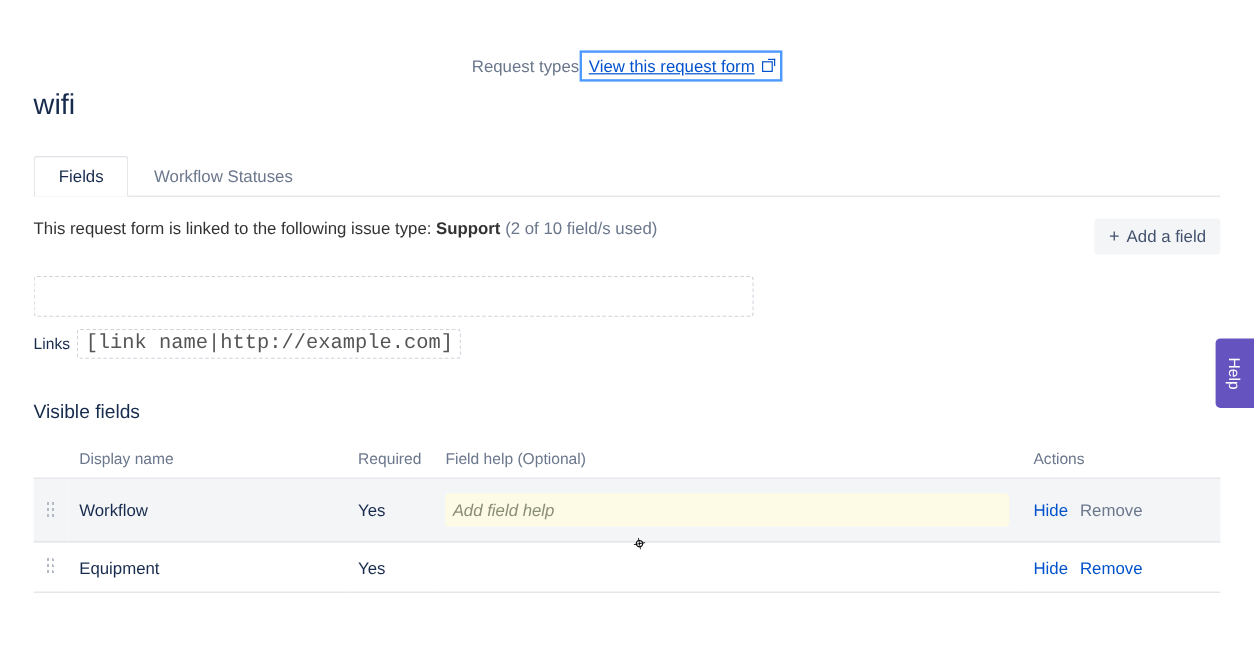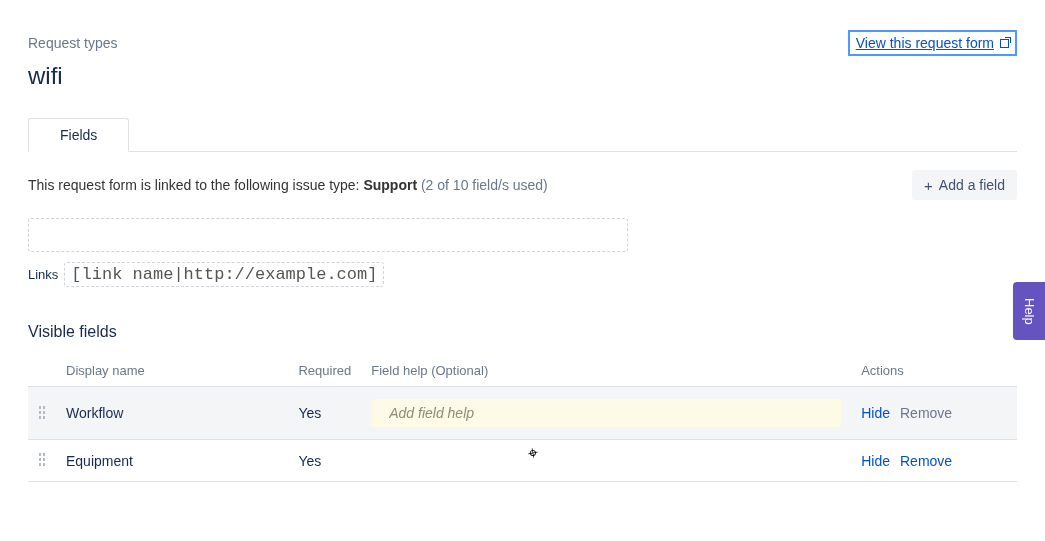--- a/index.html
+++ b/index.html
@@ -7,56 +7,56 @@
     font-family: -apple-system, BlinkMacSystemFont, "Segoe UI", Arial, sans-serif;
     font-size: 14px;
     color: #172b4d;
     background: #fff;
     width: 1045px;
     height: 541px;
     position: relative;
     overflow: hidden;
   }
   .content { padding: 30px 28px 0 28px; }
-  .top-row { display: flex; justify-content: space-between; align-items: center; margin-bottom: 6px; }
+  .top-row { display: flex; justify-content: center; align-items: center; margin-bottom: 6px; margin-top: 12px; }
   .breadcrumb { color: #6b778c; font-size: 14px; }
   .view-form-link {
     color: #0052cc;
     text-decoration: underline;
     font-size: 14px;
     border: 2px solid #4c9aff;
     padding: 3px 6px;
     display: inline-flex;
     align-items: center;
     gap: 6px;
     background: #fff;
   }
   .view-form-link .ext-icon {
     width: 9px; height: 9px; border: 1px solid #0052cc; position: relative; display:inline-block;
   }
   .view-form-link .ext-icon::after { content:""; position:absolute; top:-3px; right:-3px; width:5px; height:5px; border-top:1px solid #0052cc; border-right:1px solid #0052cc; }
   h1.page-title { font-size: 24px; font-weight: 500; color: #172b4d; margin-bottom: 28px; }
   .tabs { display: flex; border-bottom: 1px solid #dfe1e6; margin-bottom: 18px; }
   .tab {
-    padding: 8px 31px;
+    padding: 8px 20px;
     font-size: 14px;
     color: #6b778c;
     border: 1px solid transparent;
     border-bottom: none;
     margin-bottom: -1px;
     border-top-left-radius: 3px;
     border-top-right-radius: 3px;
   }
   .tab.active {
     color: #172b4d;
     border: 1px solid #dfe1e6;
     border-bottom: 1px solid #fff;
     background: #fff;
   }
-  .linked-row { display:flex; justify-content: space-between; align-items:center; margin-bottom: 18px; }
+  .linked-row { display:flex; justify-content: space-between; margin-bottom: 18px; }
   .linked-text { color: #333; font-size: 14px; }
   .linked-text b { font-weight: 600; }
   .muted { color: #6b778c; }
   .add-field-btn {
     background: #f4f5f7;
     border: none;
     color: #42526e;
     padding: 7px 12px;
     font-size: 14px;
     border-radius: 3px;
@@ -117,21 +117,21 @@
       radial-gradient(#b3bac5 1px, transparent 1px);
     background-size: 4px 5px;
     background-repeat: no-repeat;
     background-position: 0 0, 4px 0, 0 5px, 4px 5px, 0 10px, 4px 10px;
   }
   .field-help-input {
     width: 470px;
     background: #fdfae6;
     border: none;
     border-radius: 3px;
-    padding: 6px 18px;
+    padding: 6px 6px;
     font-style: italic;
     color: #8a8f73;
     font-size: 14px;
     font-family: inherit;
   }
   .field-help-input::placeholder { color: #8a8f73; }
   .link-action { color: #0052cc; cursor: pointer; margin-right: 10px; }
   .grey-action { color: #6b778c; }
   .plus-icon { font-size: 15px; line-height: 1; }
   .help-tab {
@@ -169,20 +169,21 @@
     <a class="view-form-link">
       <span>View this request form</span>
       <span class="ext-icon"></span>
     </a>
   </div>
 
   <h1 class="page-title">wifi</h1>
 
   <div class="tabs">
     <div class="tab active">Fields</div>
+    <div class="tab">Workflow Statuses</div>
   </div>
 
   <div class="linked-row">
     <div class="linked-text">
       <span>This request form is linked to the following issue type: </span><b>Support</b>
       <span class="muted">(2 of 10 field/s used)</span>
     </div>
     <button class="add-field-btn">
       <span class="plus-icon">+</span>
       <span>Add a field</span>

